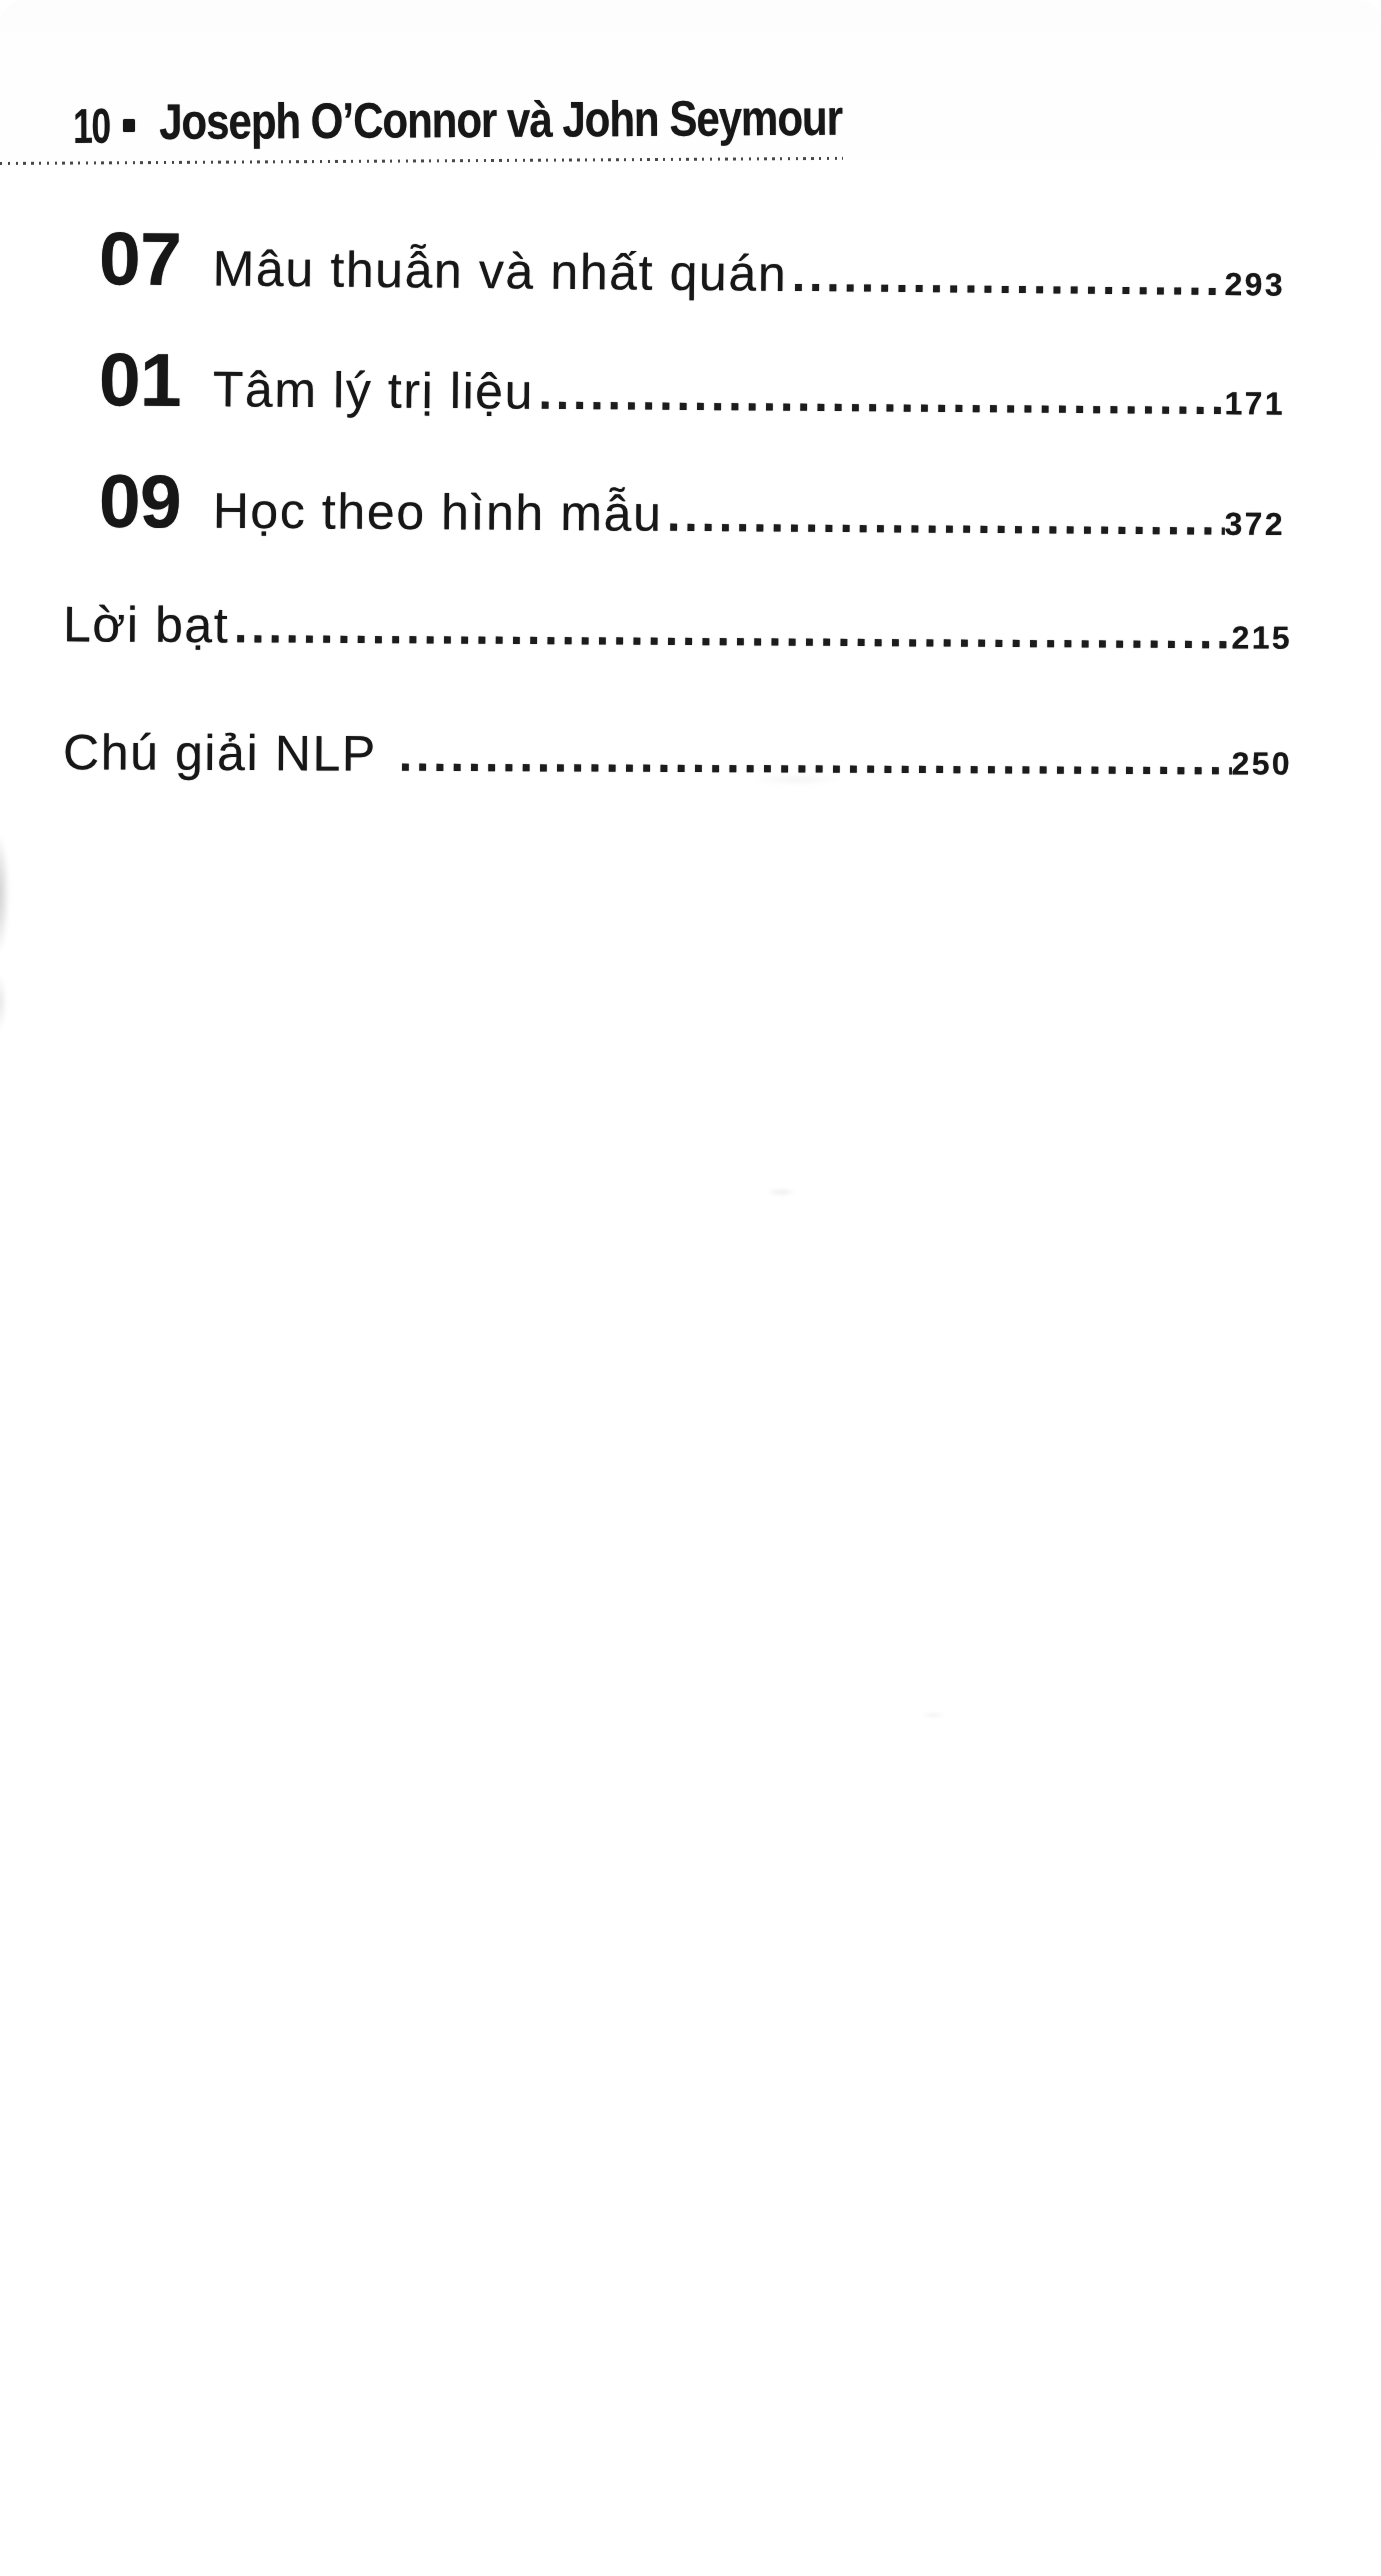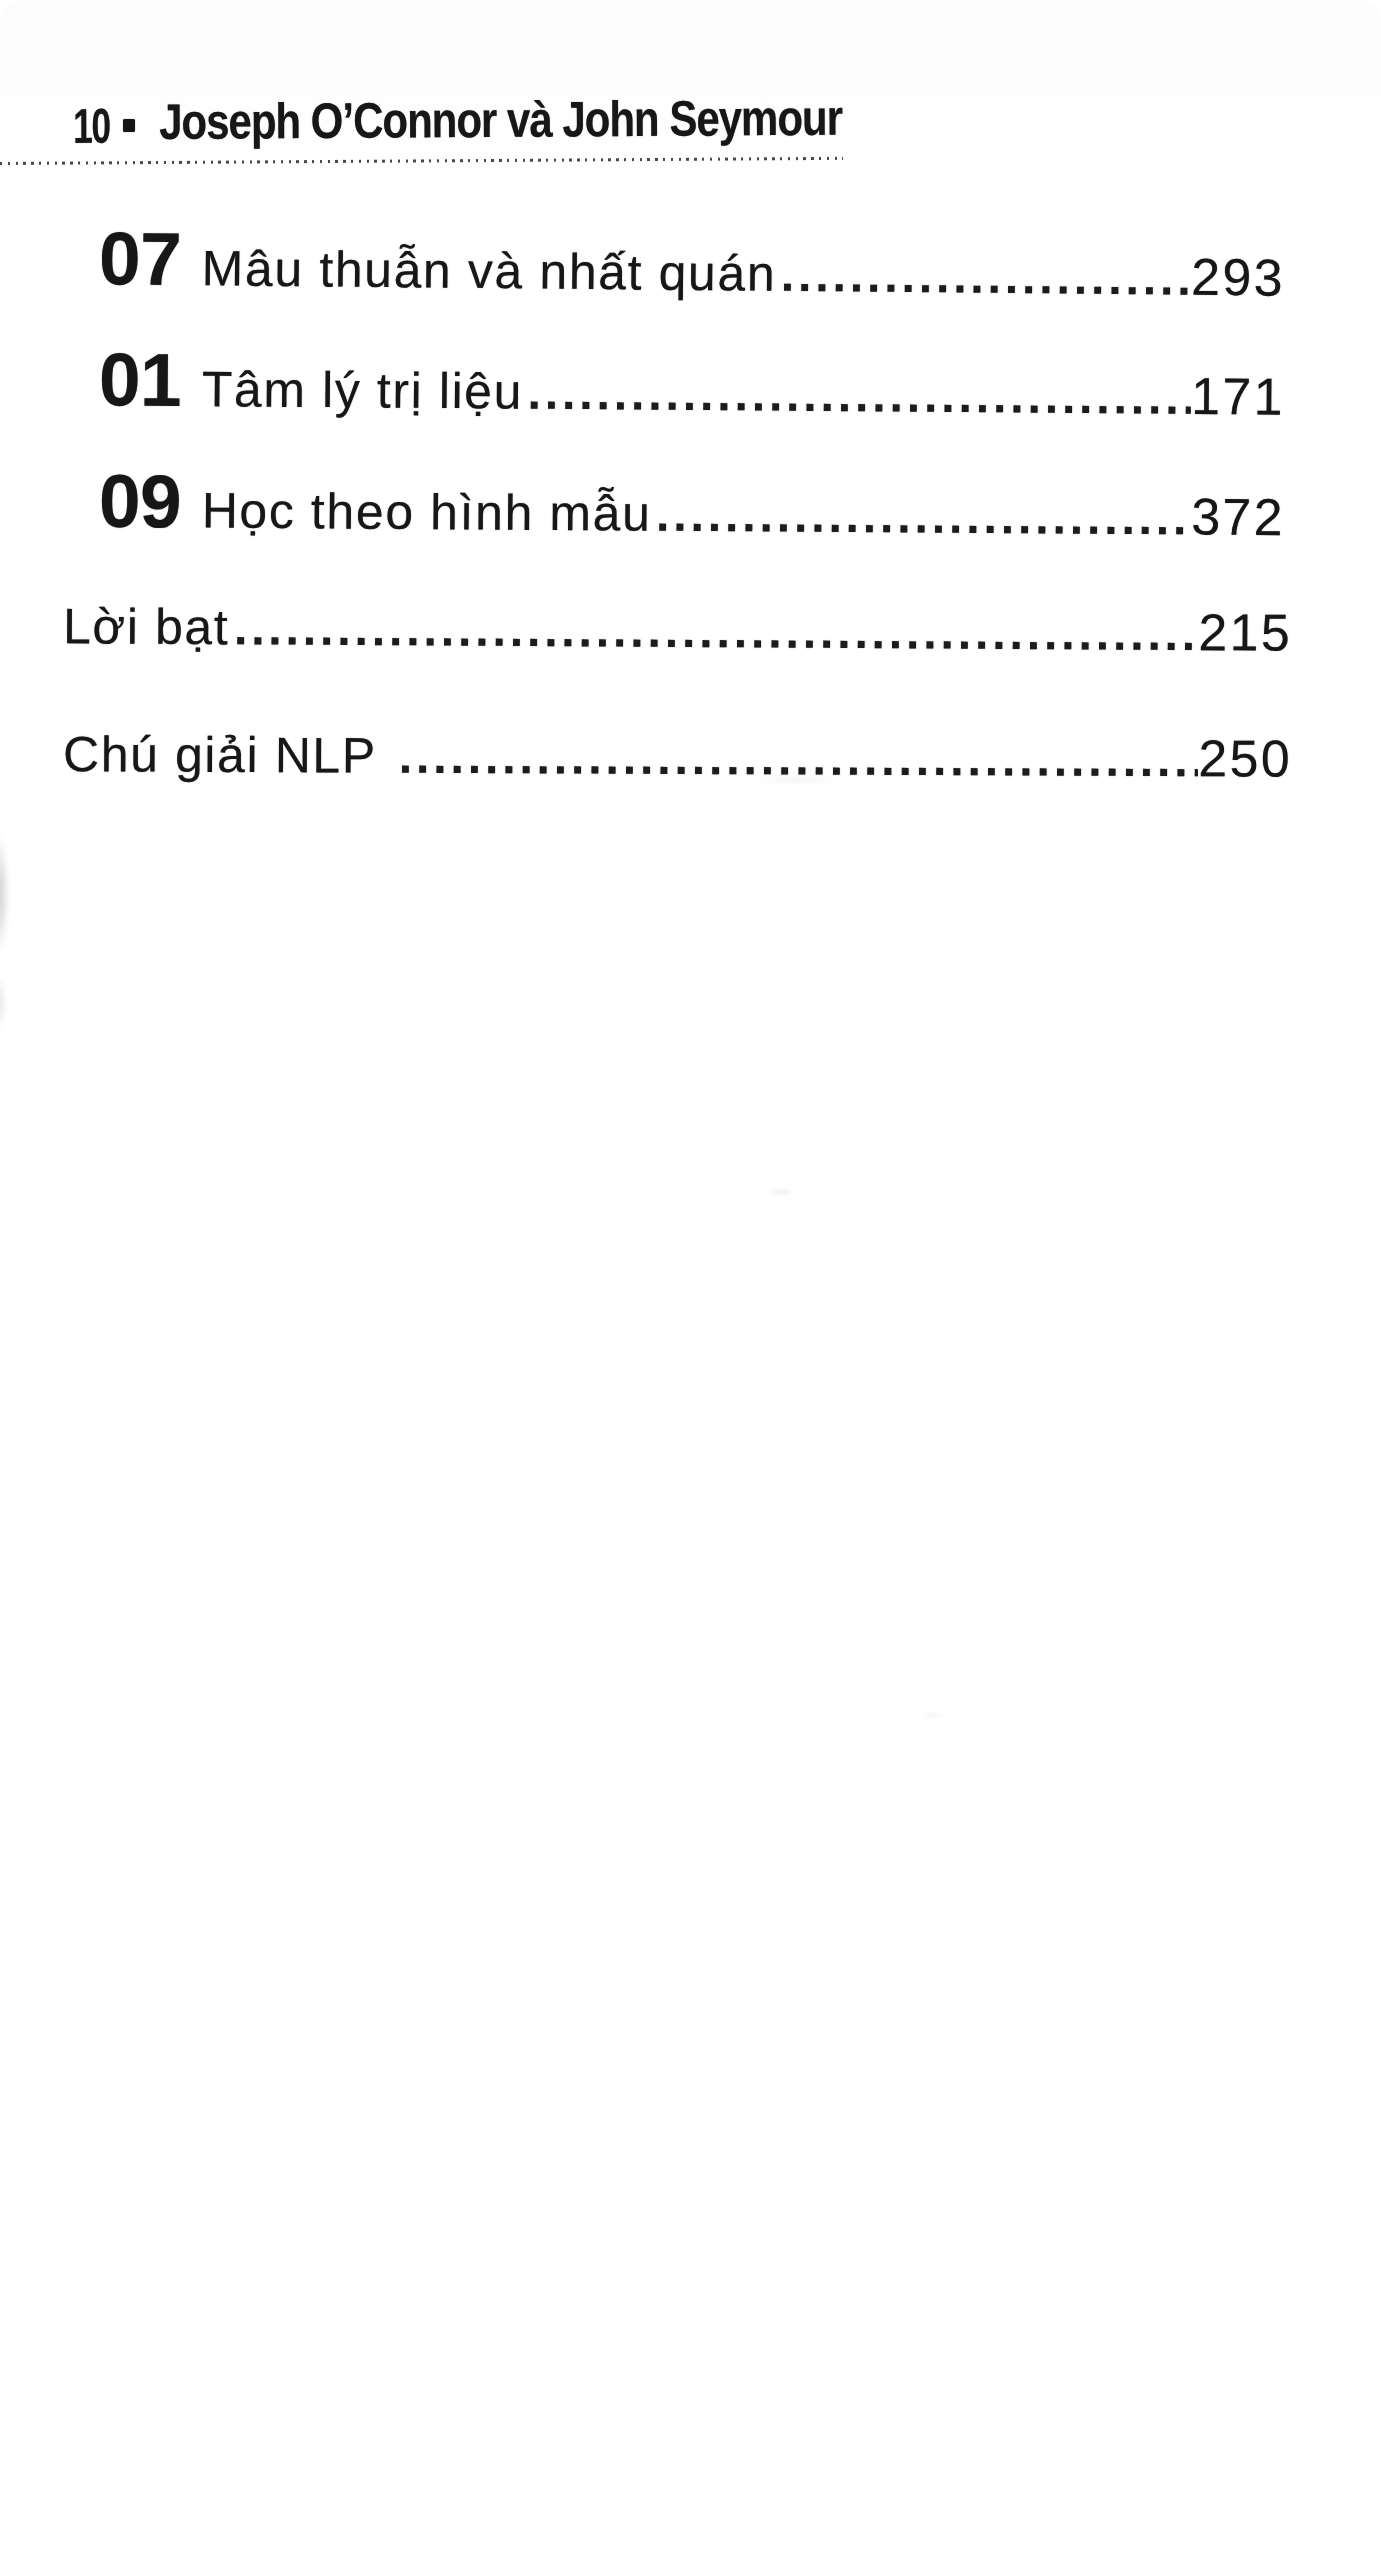--- a/index.html
+++ b/index.html
@@ -72,21 +72,21 @@
     display: flex;
     align-items: baseline;
     white-space: nowrap;
     transform-origin: left baseline;
   }
   .chap-num {
     font-size: 75px;
     font-weight: 700;
     line-height: 1;
     letter-spacing: -0.8px;
-    margin-right: 21px;
+    margin-right: 32px;
     flex: 0 0 auto;
   }
   .entry-title {
     font-size: 50px;
     line-height: 1;
     letter-spacing: 1.6px;
     flex: 0 0 auto;
   }
   .leader {
     flex: 1 1 auto;
@@ -96,22 +96,22 @@
     letter-spacing: 3.9px;
     line-height: 1;
     padding: 0 3.1px 0 4.7px;
     color: #1c1c1c;
     text-shadow: 0 0 1.1px rgba(10,10,10,0.5);
   }
   .leader::after {
     content: "....................................................................................................................................";
   }
   .entry-page {
-    font-size: 52px;
-    font-weight: 400;
+    font-size: 32px;
+    font-weight: 700;
     line-height: 1;
     letter-spacing: 2.3px;
     flex: 0 0 auto;
   }
 
   .row-ch07 { left: 99px; top: 227px;  width: 1186px; transform: rotate(0.55deg); }
   .row-ch08 { left: 99px; top: 347px;  width: 1186px; transform: rotate(0.45deg); }
   .row-ch09 { left: 99px; top: 468px;  width: 1186px; transform: rotate(0.40deg); }
   .row-bm0  { left: 63px;  top: 603px;  width: 1229px; transform: rotate(0.35deg); }
   .row-bm1  { left: 63px;  top: 730px;  width: 1229px; transform: rotate(0.25deg); }

